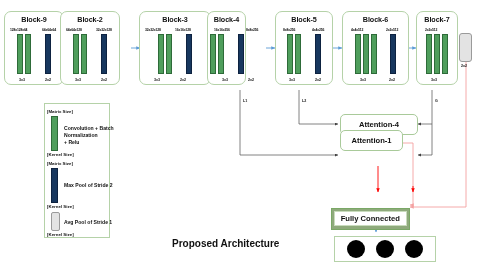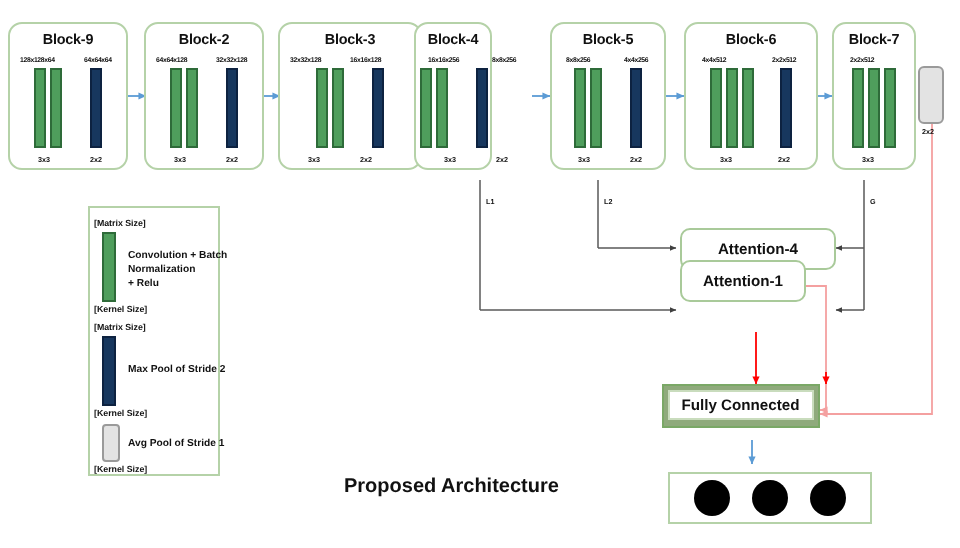--- a/index.html
+++ b/index.html
@@ -28,21 +28,21 @@
           font-weight:bold;text-align:center;}
 
   
   #avgpool-box{position:absolute;z-index:3;}
 
   
   .rbox{position:absolute;z-index:4;border:1.1px solid #a9ca9a;border-radius:5px;
         background:#fff;display:flex;align-items:center;justify-content:center;
         font-size:7.6px;font-weight:bold;color:#111;box-sizing:border-box;}
   #fc-box{position:absolute;z-index:4;border:1.4px solid #7aa866;background:#8faa7c;
-          box-sizing:border-box;padding:1.5px 2px 3px 1.5px;}
+          box-sizing:border-box;padding:1.5px 2px 3px 1.5px;margin-top:16px;}
   #fc-inner{width:100%;height:100%;border:1px solid #c9dcbd;background:#fff;
             display:flex;align-items:center;justify-content:center;
             font-size:7.6px;font-weight:bold;color:#111;box-sizing:border-box;}
   #out-box{position:absolute;z-index:4;border:1.1px solid #b5d2a8;background:#fff;
            display:flex;align-items:center;justify-content:space-around;
            box-sizing:border-box;padding:0 6px;}
   .neuron{width:18px;height:18px;border-radius:50%;background:#000;}
 
   
   #legend{position:absolute;z-index:3;border:1.1px solid #b5d2a8;background:#fff;
@@ -125,21 +125,21 @@
     <div class="bars" style="top:22px;">
       <span class="bar conv"></span>
       <span class="bar conv"></span>
       <span style="width:10px;"></span>
       <span class="bar pool"></span>
     </div>
     <div class="kerlab" style="left:14px;top:66px;">3x3</div>
     <div class="kerlab" style="left:40px;top:66px;">2x2</div>
   </div>
 
-  <div class="block" style="left:72px;top:11px;width:60px;height:74px;">
+  <div class="block" style="left:60px;top:11px;width:60px;height:74px;">
     <div class="block-title">Block-2</div>
     <div class="dimlab" style="left:5px;top:16px;">64x64x128</div>
     <div class="dimlab" style="left:35px;top:16px;">32x32x128</div>
     <div class="bars" style="top:22px;">
       <span class="bar conv"></span>
       <span class="bar conv"></span>
       <span style="width:10px;"></span>
       <span class="bar pool"></span>
     </div>
     <div class="kerlab" style="left:14px;top:66px;">3x3</div>

